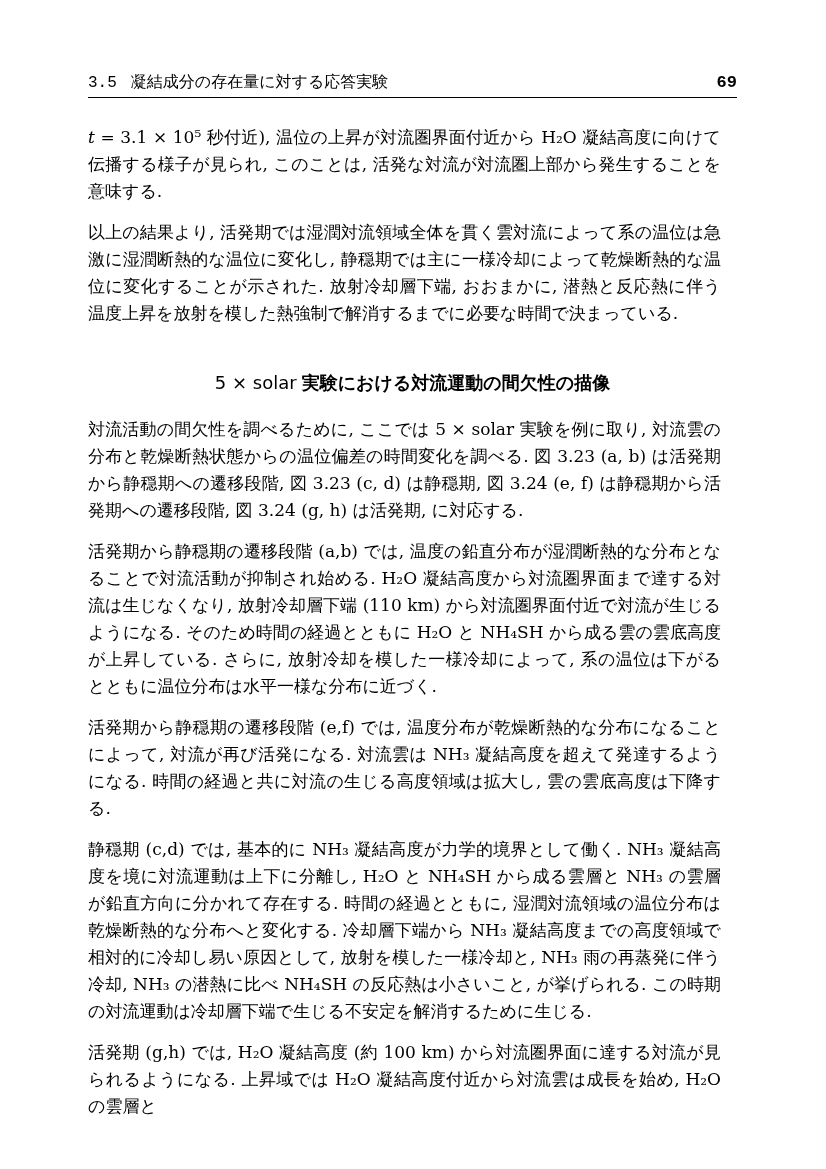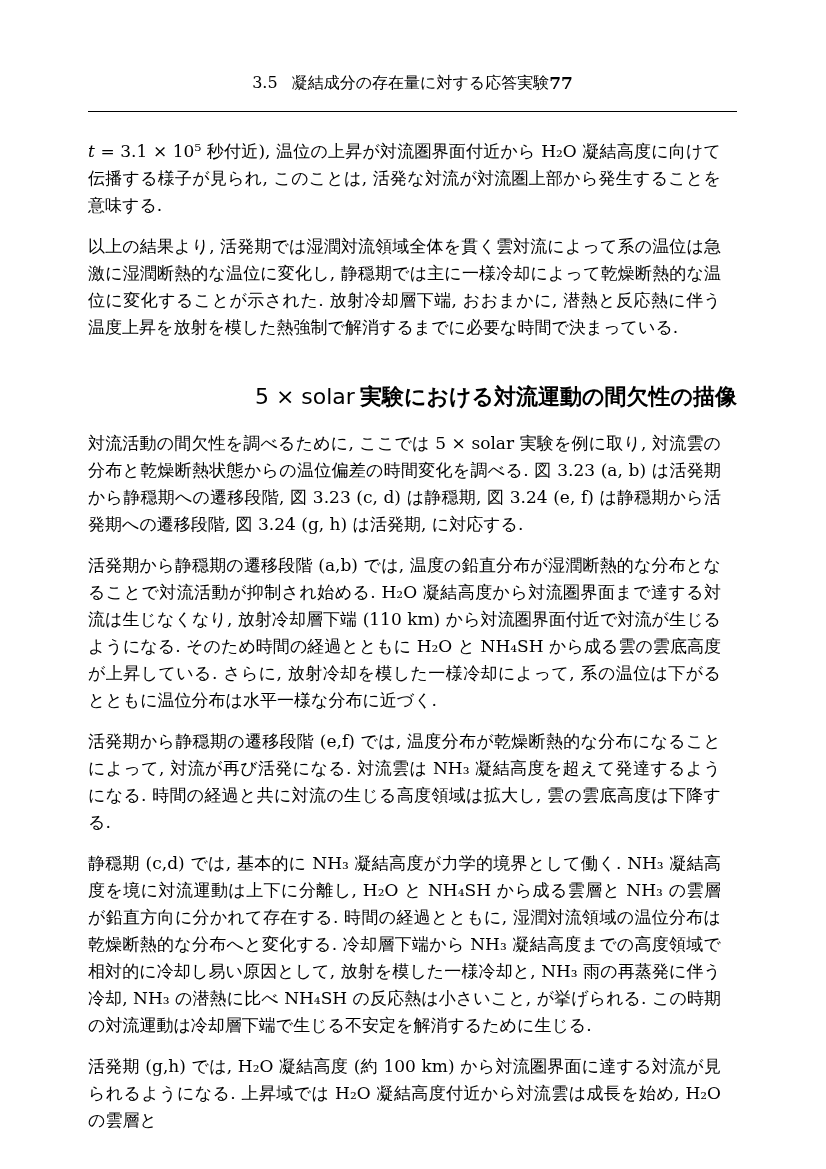--- a/index.html
+++ b/index.html
@@ -13,26 +13,27 @@
     height: 1169px;
     background: #ffffff;
     box-sizing: border-box;
     padding: 74px 89px 0 88px;
     color: #000000;
     font-family: "DejaVu Serif", "Liberation Serif", serif;
     overflow: hidden;
   }
   .running-header {
     display: flex;
-    justify-content: center;
+    justify-content: space-between;
     align-items: flex-end;
     border-bottom: 1.5px solid #000000;
-    padding-bottom: 19px;
+    padding-bottom: 5px;
     font-size: 16px;
     line-height: 18px;
+    font-family: Liberation Mono, monospace;
   }
   .running-header .section-number {
     margin-right: 14px;
   }
   .running-header .page-number {
     font-weight: bold;
     font-size: 17px;
   }
   .body-text {
     margin-top: 26px;
@@ -42,41 +43,41 @@
     text-justify: inter-character;
   }
   .body-text p {
     margin: 0 16px 14px 0;
   }
   .mvar {
     font-style: italic;
   }
   .subsection-heading {
     font-family: "DejaVu Sans", "Liberation Sans", sans-serif;
-    font-size: 22px;
+    font-size: 18px;
     font-weight: bold;
     line-height: 27px;
     margin: 42px 0 20px 0;
-    text-align: right;
+    text-align: center;
   }
   .subsection-heading .heading-prefix {
     font-weight: normal;
     margin-right: 5px;
   }
 </style>
 </head>
 <body>
 
 <div class="page">
 
   <div class="running-header">
     <div>
       <span class="section-number">3.5</span><span class="section-title">凝結成分の存在量に対する応答実験</span>
     </div>
-    <span class="page-number">77</span>
+    <span class="page-number">69</span>
   </div>
 
   <div class="body-text">
 
     <p><span class="mvar">t</span><span> = 3.1 × 10⁵ 秒付近), 温位の上昇が対流圏界面付近から H₂O 凝結高度に向けて伝播する様子が見られ, このことは, 活発な対流が対流圏上部から発生することを意味する.</span></p>
 
     <p>以上の結果より, 活発期では湿潤対流領域全体を貫く雲対流によって系の温位は急激に湿潤断熱的な温位に変化し, 静穏期では主に一様冷却によって乾燥断熱的な温位に変化することが示された. 放射冷却層下端, おおまかに, 潜熱と反応熱に伴う温度上昇を放射を模した熱強制で解消するまでに必要な時間で決まっている.</p>
 
     <div class="subsection-heading">
       <span class="heading-prefix">5 × solar</span><span class="heading-text">実験における対流運動の間欠性の描像</span>

